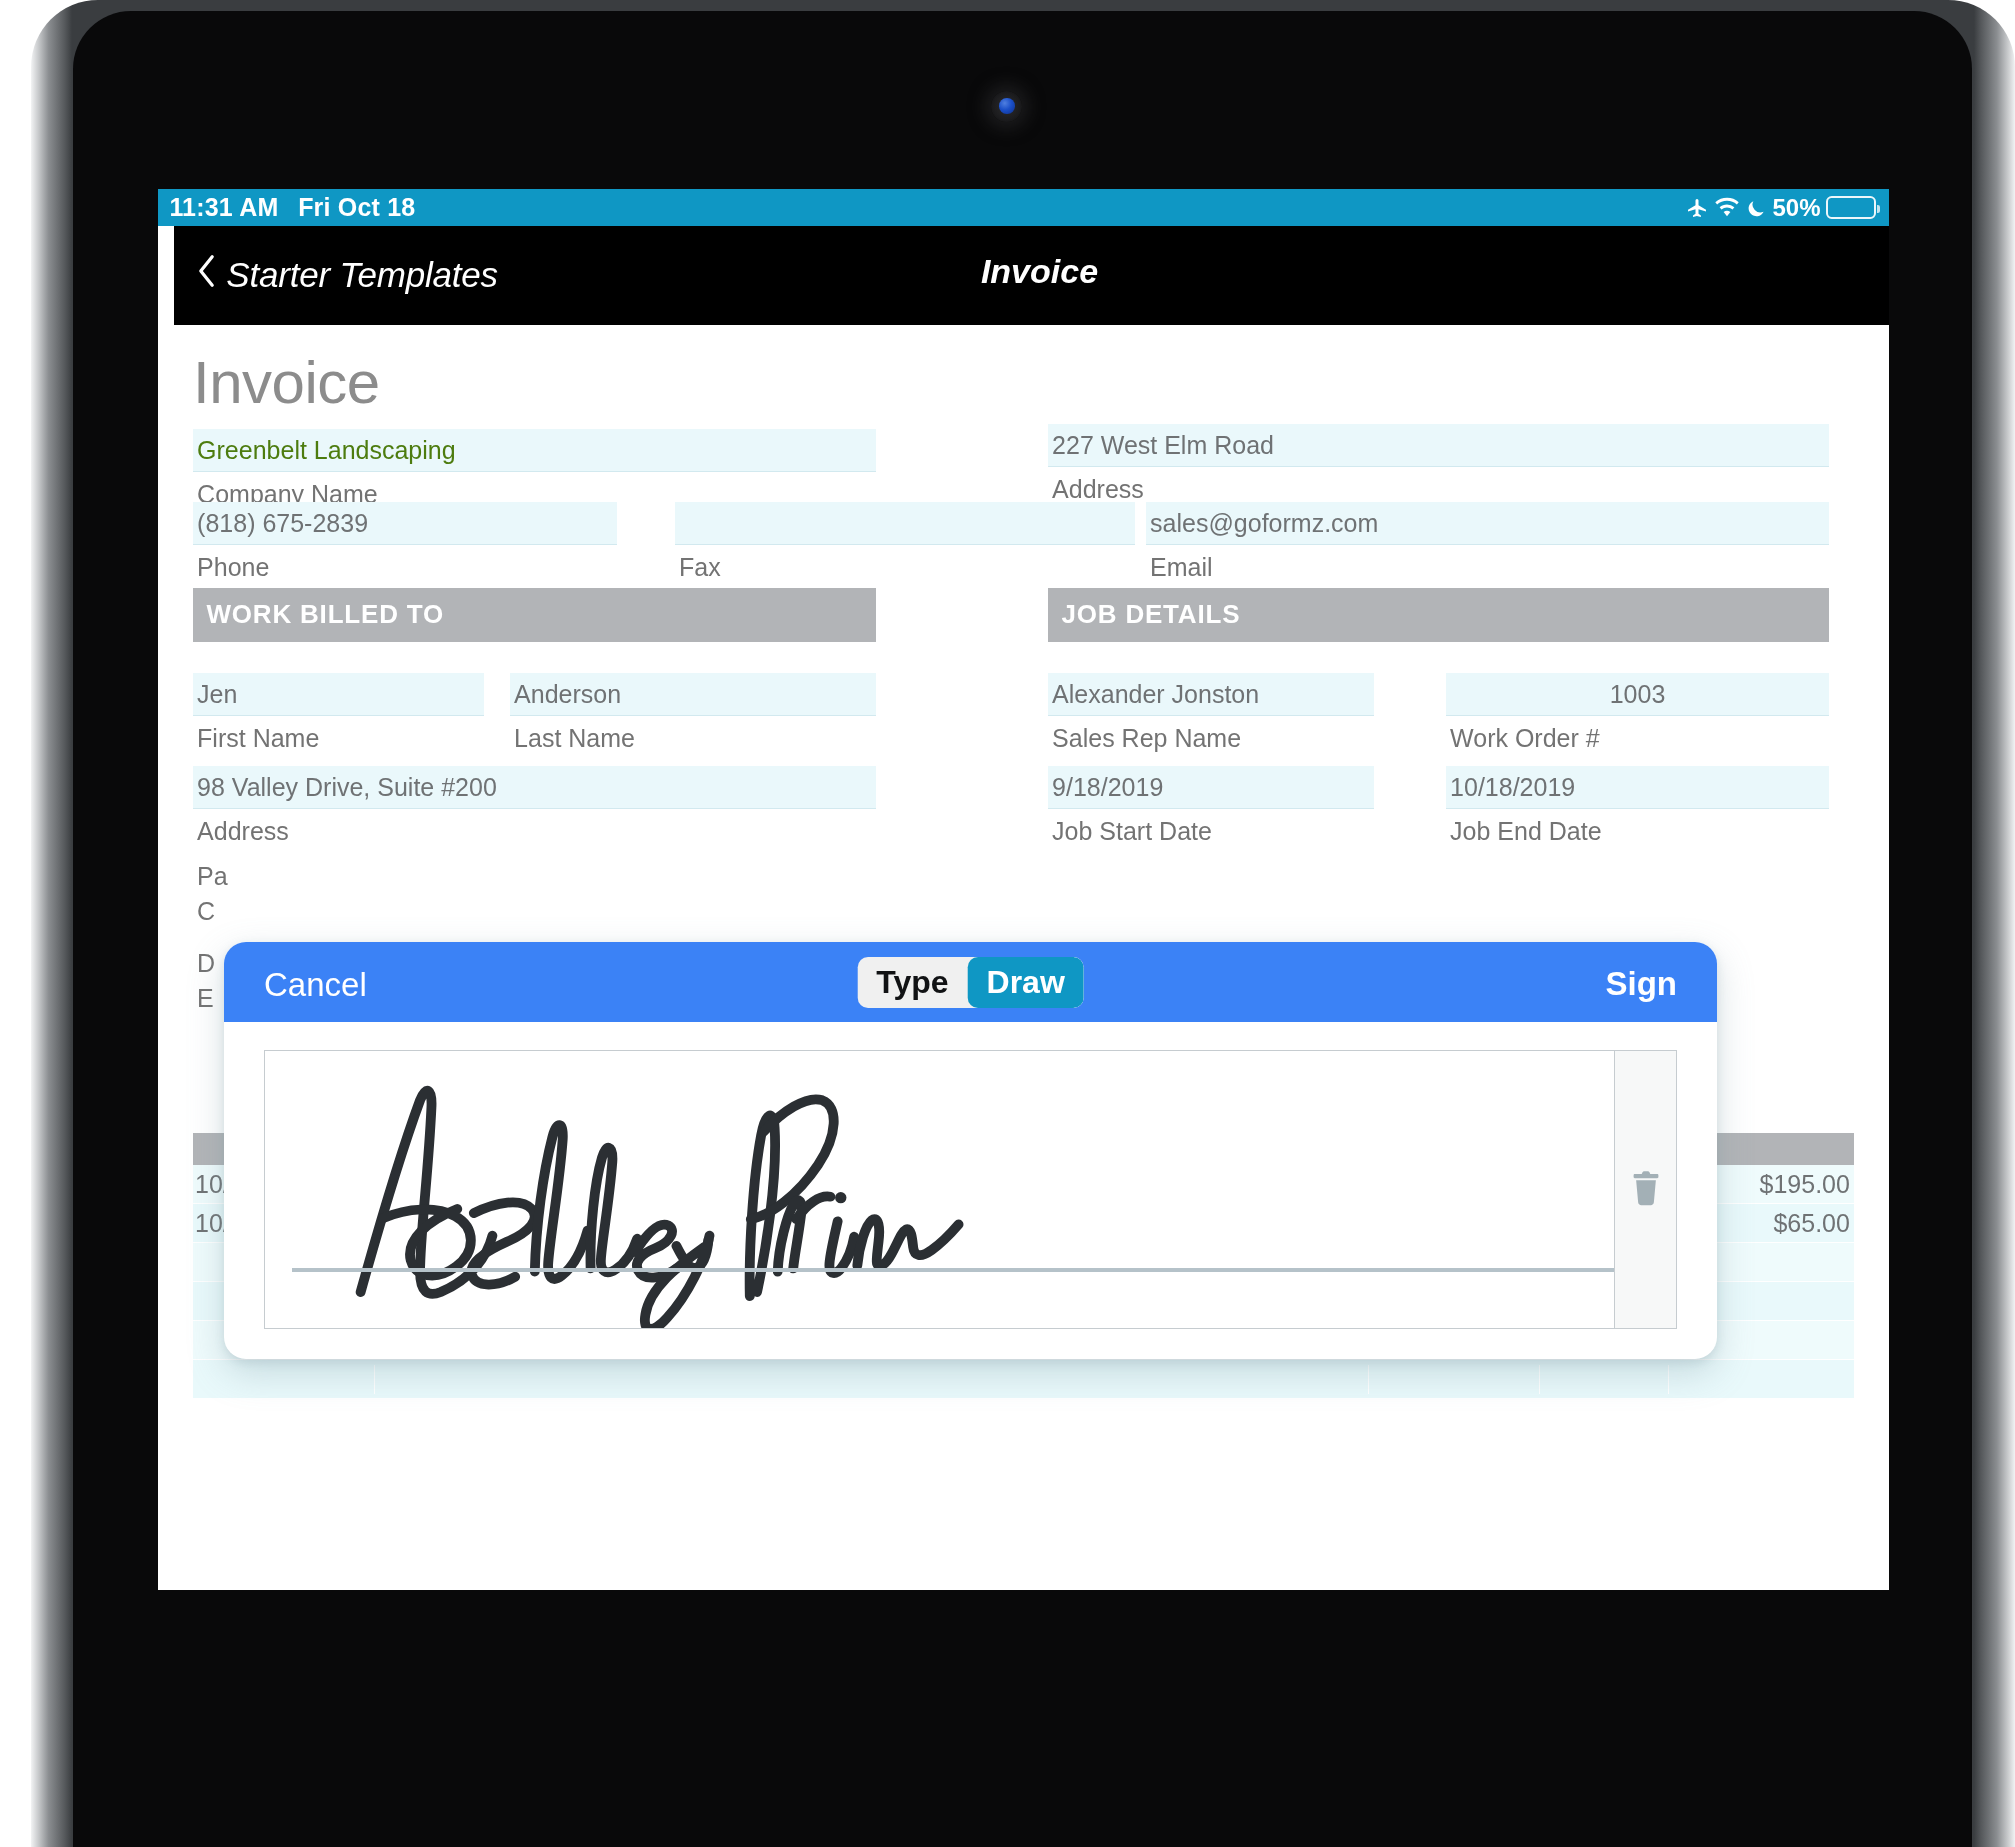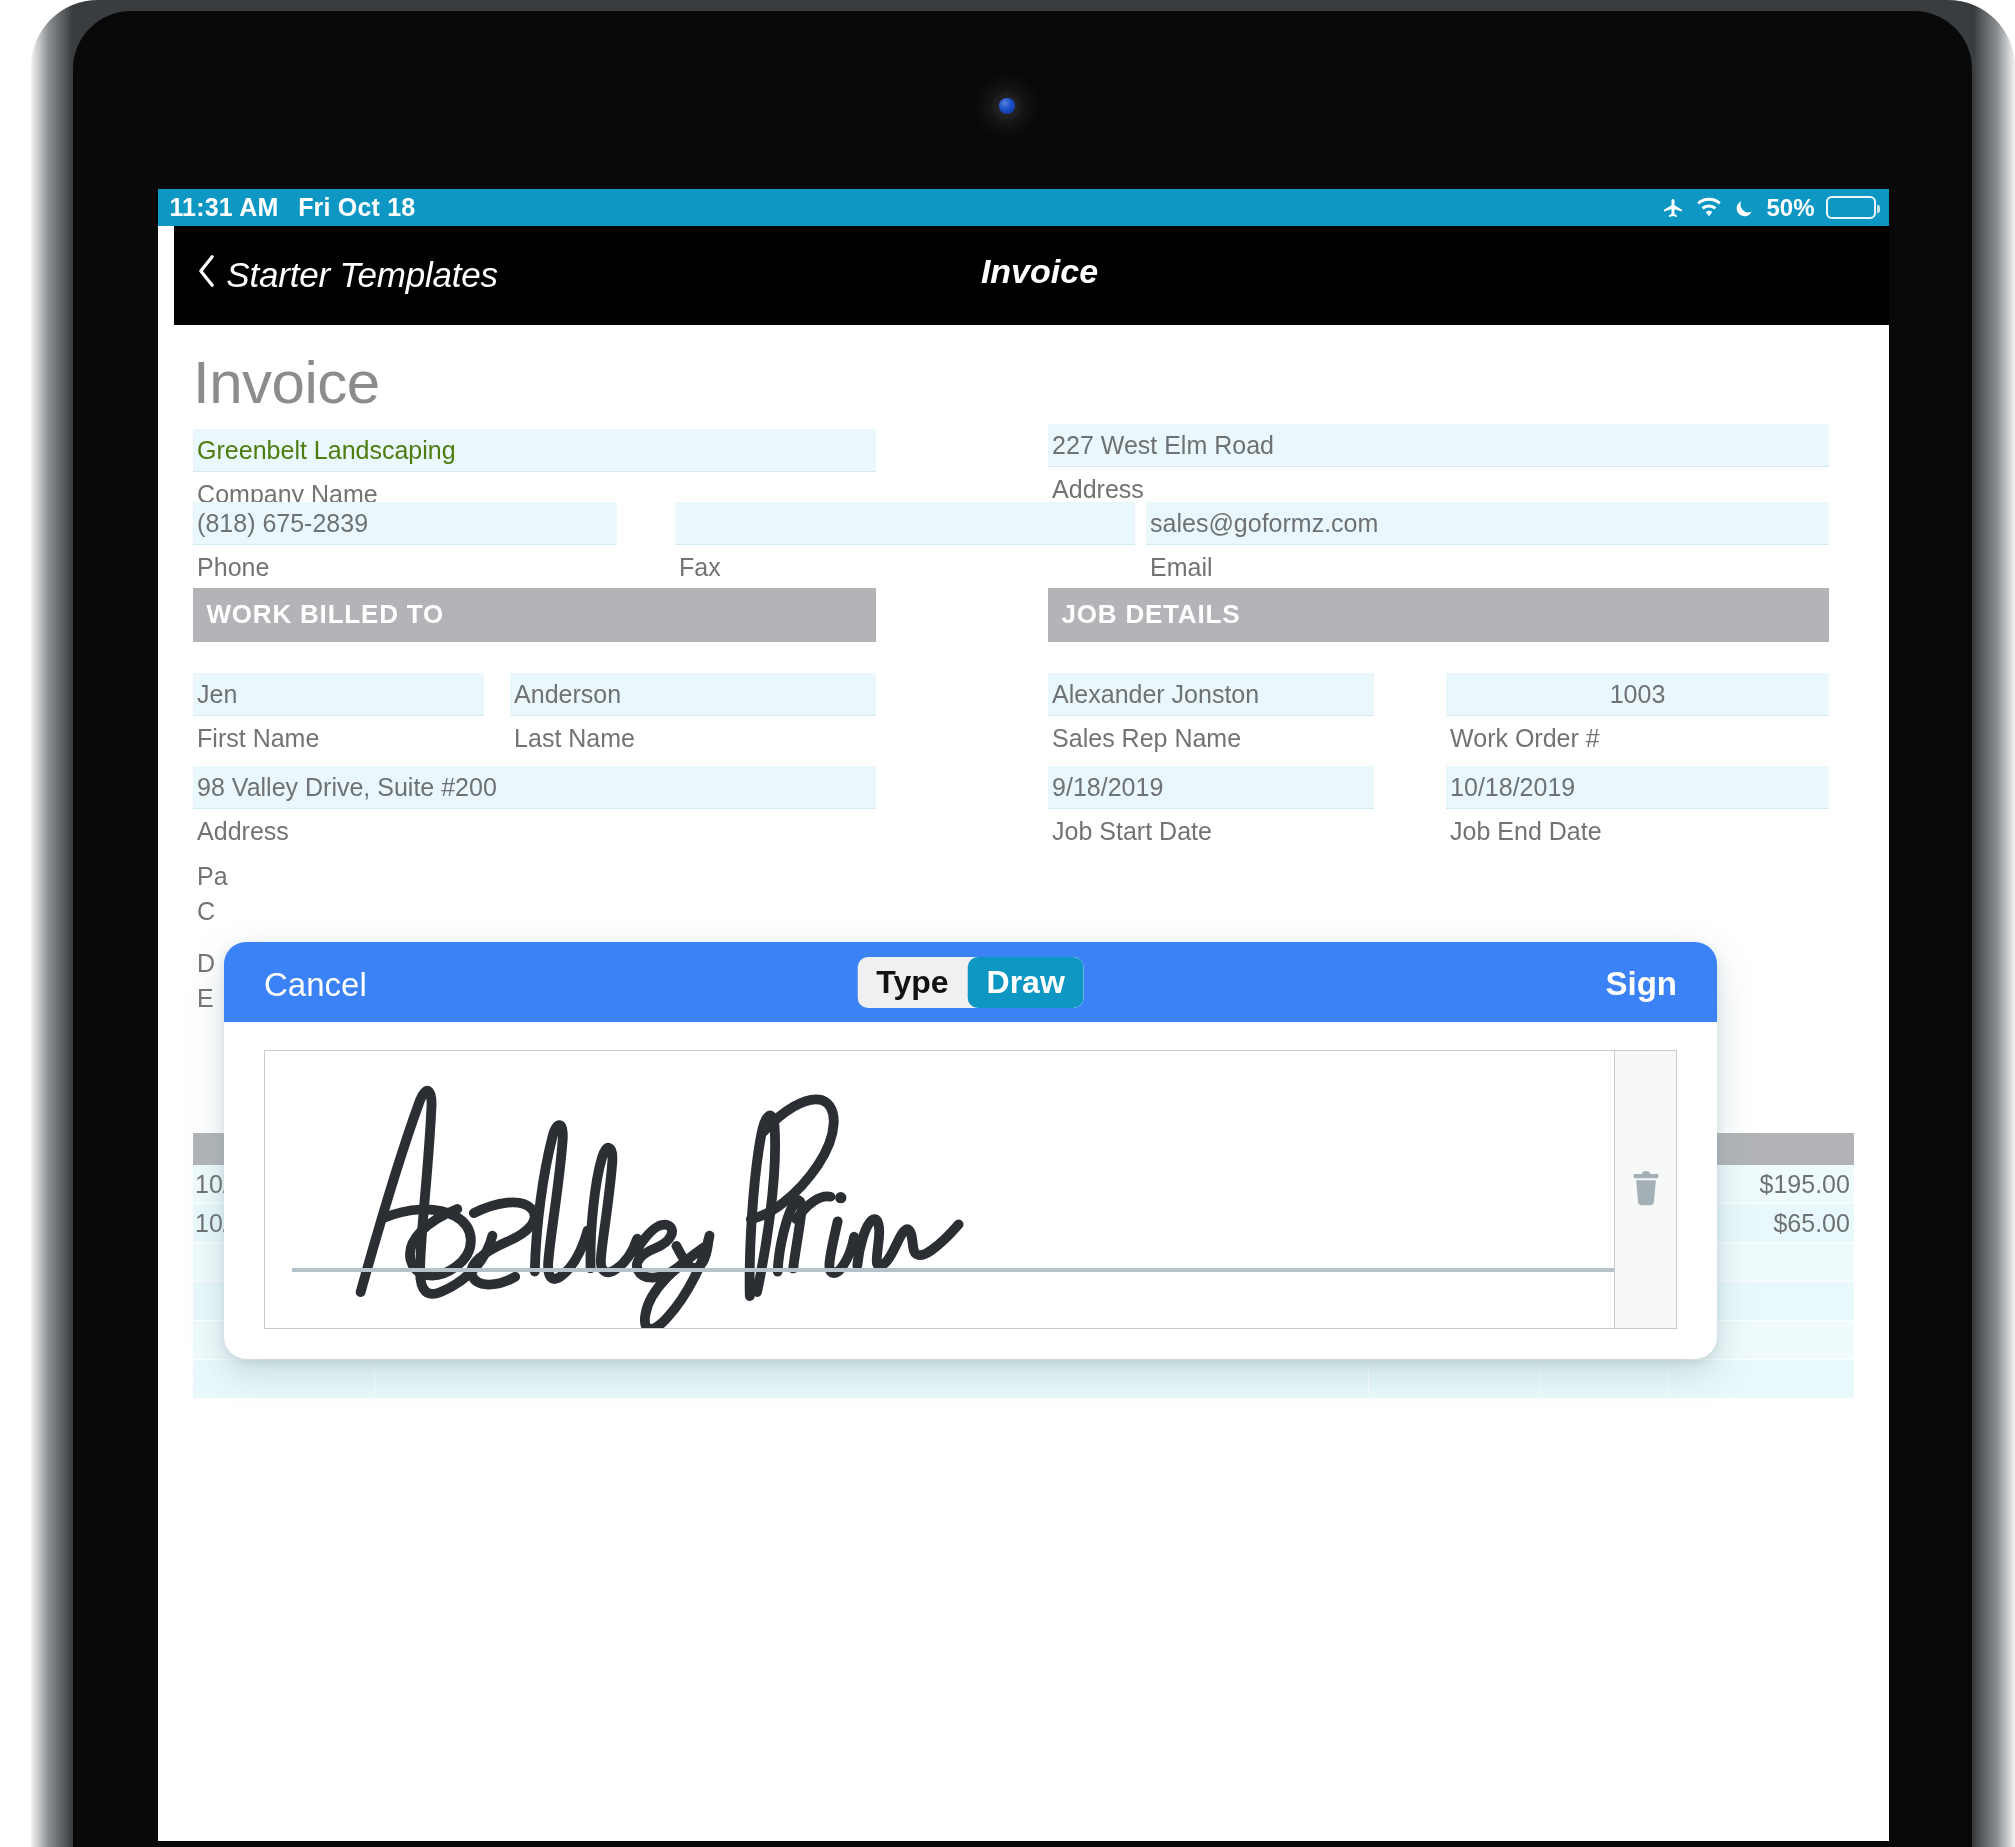--- a/index.html
+++ b/index.html
@@ -30,33 +30,33 @@
     background:radial-gradient(circle at 50% 50%, #2b2b2d 0%, #1c1c1e 60%, #0c0c0d 100%);
     box-shadow:0 0 14.5px 7.2px rgba(40,40,42,.55);
   }
   #camera-lens{
     position:absolute;left:968px;top:98px;width:15.5px;height:15.5px;border-radius:50%;
     background:radial-gradient(circle at 36% 32%, #4f7fe0 0%, #1b4fc8 45%, #0c2d86 100%);
   }
 
   
   #screen{
-    position:absolute;left:127px;top:189px;width:1731px;height:1652px;
+    position:absolute;left:127px;top:189px;width:1731px;height:1401px;
     background:#ffffff;overflow:hidden;
   }
 
   
   #status-bar{
     position:absolute;left:0;top:0;width:100%;height:37px;
     background:#0f97c4;color:#ffffff;
     display:flex;align-items:center;
   }
   .sb-left{display:flex;align-items:center;gap:19.7px;margin-left:11.4px;
     font-size:25px;font-weight:bold;letter-spacing:0.2px;}
-  .sb-right{margin-left:auto;margin-right:13.5px;display:flex;align-items:center;gap:11px;}
+  .sb-right{margin-left:auto;margin-right:13.5px;display:flex;align-items:center;gap:5px;}
   .sb-pct{font-size:24px;font-weight:bold;}
   .icn{display:inline-block;line-height:0;}
   .battery{
     width:50px;height:23px;border:2.6px solid rgba(255,255,255,.92);
     border-radius:5.7px;position:relative;box-sizing:border-box;padding:2.1px;
   }
   .battery::after{
     content:"";position:absolute;right:-6.7px;top:6.7px;width:3.6px;height:8.8px;
     background:rgba(255,255,255,.75);border-radius:0 2.1px 2.1px 0;
   }

